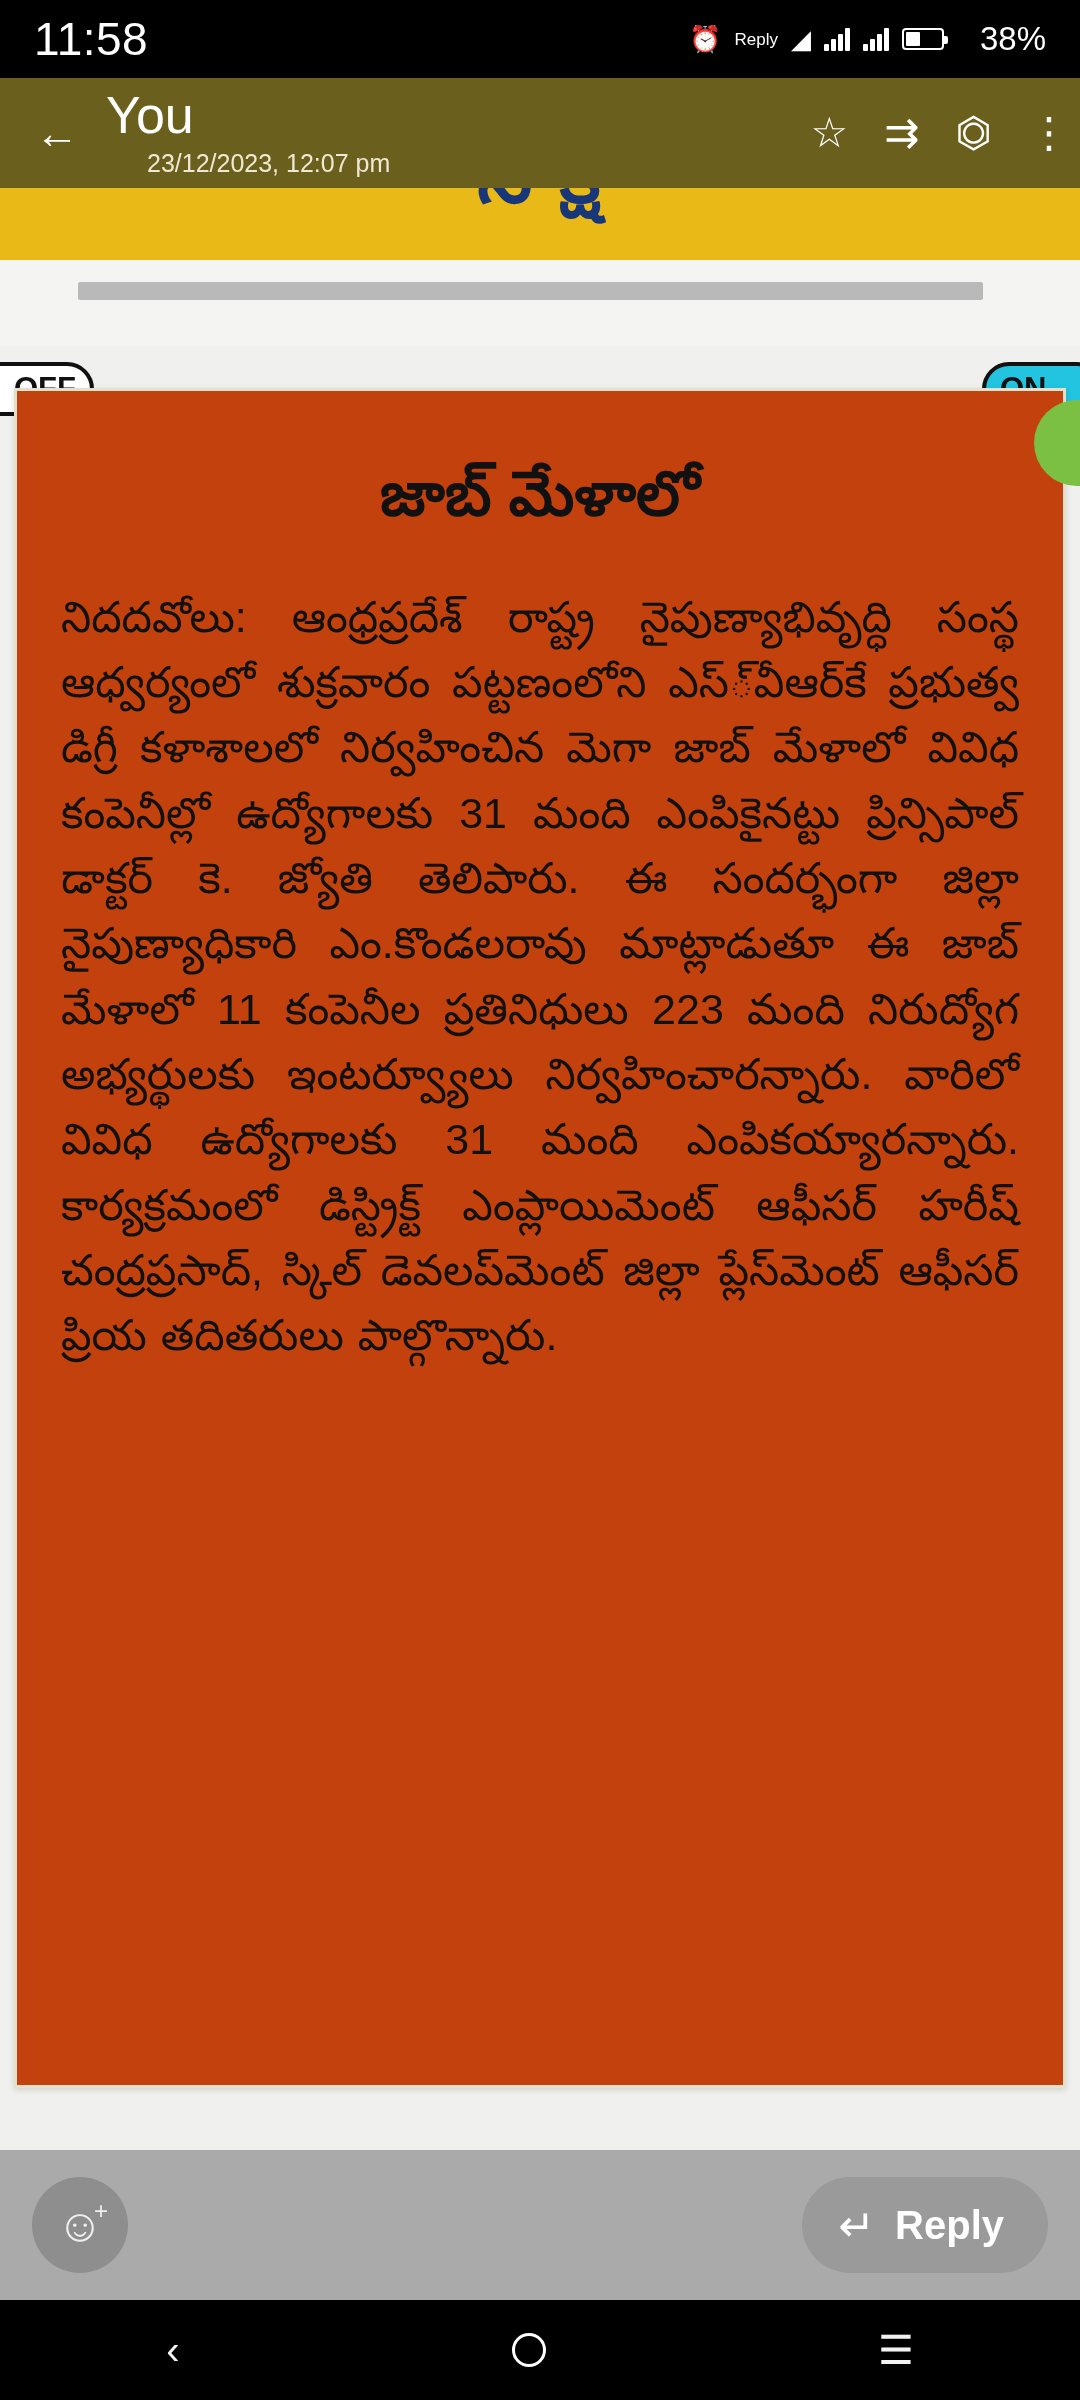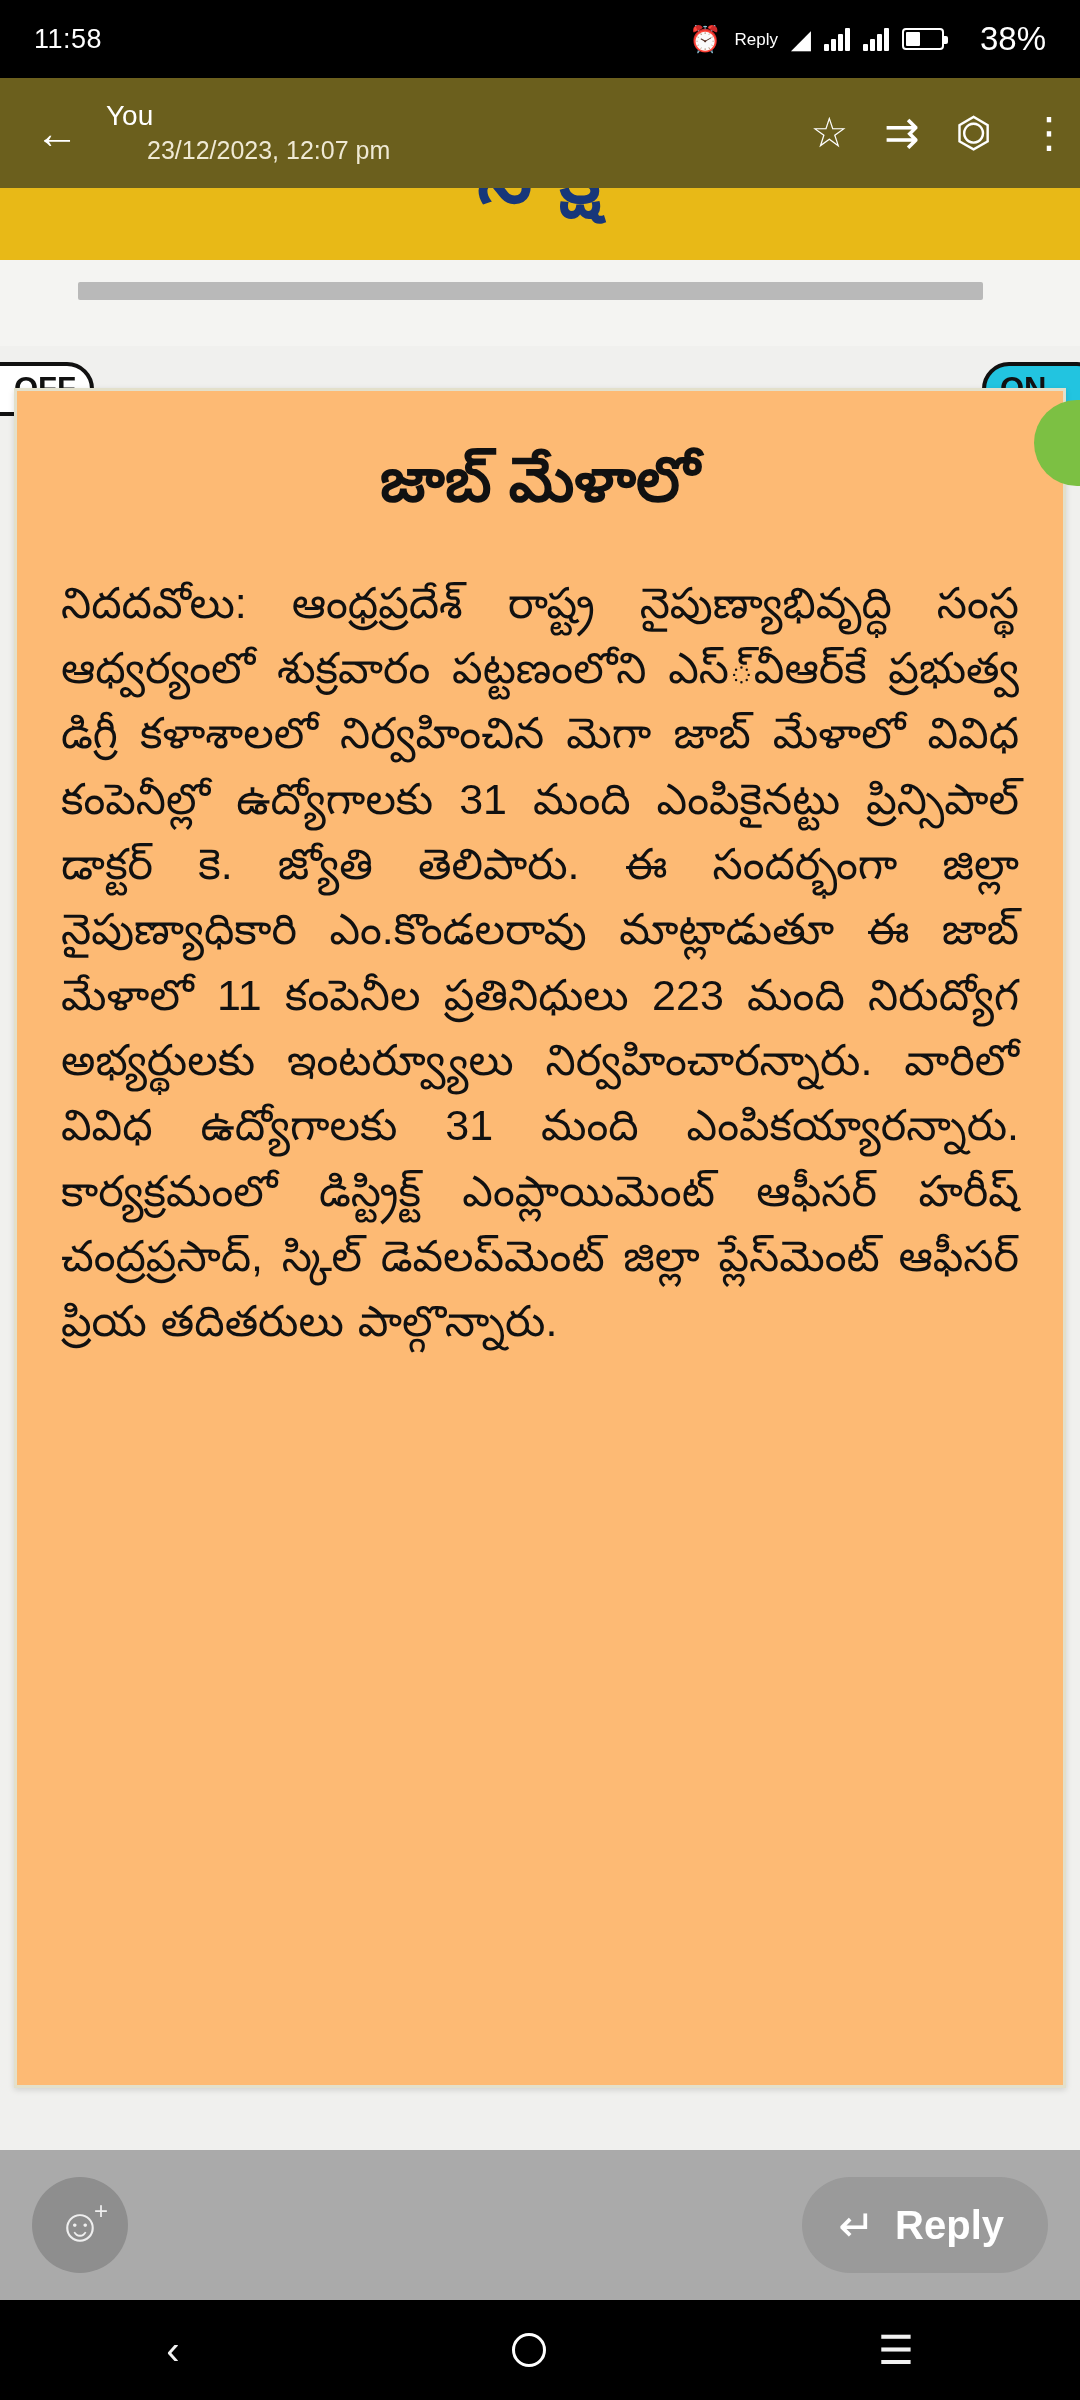--- a/index.html
+++ b/index.html
@@ -26,21 +26,21 @@
     width: 1080px;
     height: 78px;
     background: #000;
     display: flex;
     align-items: center;
     justify-content: space-between;
     padding: 0 34px;
     color: #fff;
   }
   .status-clock {
-    font-size: 27px;
+    font-size: 46px;
     letter-spacing: 0.5px;
   }
   .status-right {
     display: flex;
     align-items: center;
     gap: 13px;
   }
   .status-right .ic { font-size: 26px; line-height: 1; color: #fff; }
   .sig-bars { display: inline-flex; align-items: flex-end; gap: 2px; height: 24px; }
   .sig-bars i { display: block; width: 5px; background: #fff; border-radius: 1px; }
@@ -85,21 +85,21 @@
     padding: 0 26px;
     color: #fff;
   }
   .back-arrow {
     width: 62px; height: 62px;
     display: flex; align-items: center; justify-content: center;
     font-size: 44px;
     color: #fff;
   }
   .titles { margin-left: 18px; flex: 1; }
-  .title-main { font-size: 28px; line-height: 1.05; }
+  .title-main { font-size: 52px; line-height: 1.05; }
   .title-sub { font-size: 25px; margin-top: 6px; color: #efe9d4; margin-left: 41px; }
   .bar-actions { display: flex; align-items: center; gap: 36px; padding-right: 12px; }
   .bar-actions .act { font-size: 42px; color: #fff; line-height: 1; }
   .dots { font-size: 40px; letter-spacing: 0; line-height: 0.6; text-align: center; width: 14px; }
 
   
   .content {
     position: absolute;
     top: 188px; left: 0;
     width: 1080px;
@@ -173,24 +173,24 @@
     border-radius: 43px 0 0 43px;
     z-index: 5;
   }
 
   
   .news-card {
     position: absolute;
     top: 200px; left: 14px;
     width: 1052px;
     height: 1700px;
-    background: #fdba74;
+    background: #c2410c;
     border: 3px solid #e3e0cb;
     box-shadow: 0 2px 6px rgba(0,0,0,0.13);
-    padding: 50px 44px 0 44px;
+    padding: 64px 44px 0 44px;
     overflow: hidden;
   }
   .headline {
     text-align: center;
     color: #111;
     font-weight: bold;
     font-size: 62px;
     line-height: 1.25;
   }
   .headline .l2 { font-size: 66px; display: block; margin-top: 10px; }

